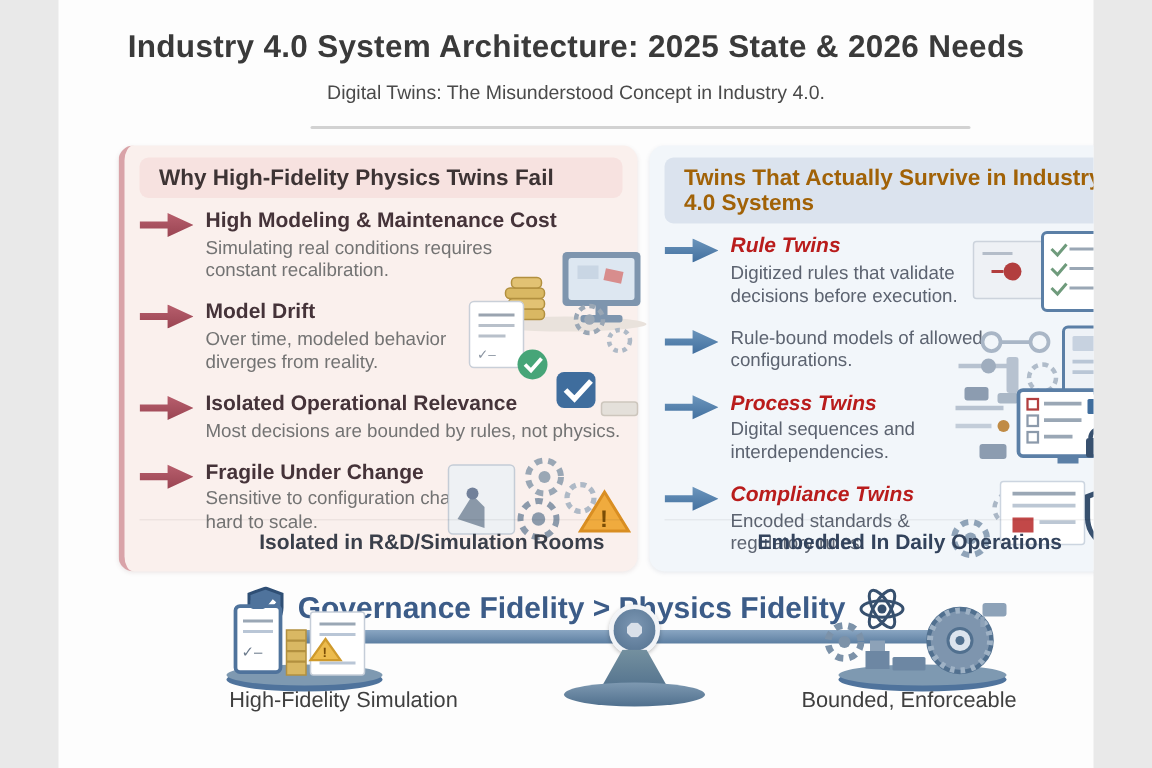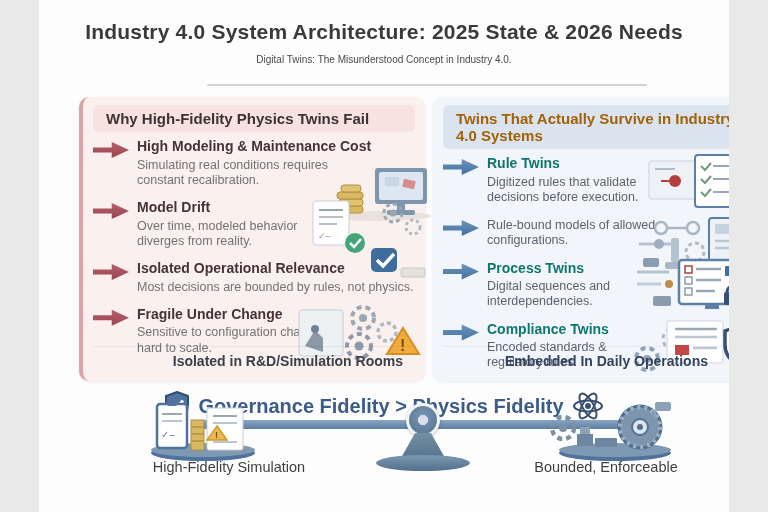--- a/index.html
+++ b/index.html
@@ -9,21 +9,21 @@
     background:#fdfdfd; overflow:hidden;
     font-family:"Liberation Sans", sans-serif; color:#3a3a3a;
   }
   
   .page-title {
     position:absolute; top:20px; left:0; width:100%; text-align:center;
     font-size:21px; font-weight:700; color:#3a3a3a; letter-spacing:.2px;
   }
   .page-subtitle {
     position:absolute; top:54px; left:0; width:100%; text-align:center;
-    font-size:10px; font-weight:500; color:#4a4a4a;
+    font-size:13px; font-weight:500; color:#4a4a4a;
   }
   .subtitle-divider {
     position:absolute; top:84px; left:168px; width:440px; height:2px;
     background:#d2d2d2; border-radius:1px;
   }
   
   .panel { position:absolute; top:97px; height:284px; border-radius:10px; }
   .panel-left {
     left:40px; width:346px; background:#faf0ed;
     border-left:4px solid #d9a3a8;
@@ -44,21 +44,21 @@
   .item { position:relative; display:flex; align-items:flex-start; margin-bottom:11px; }
   .arrow {
     width:36px; height:20px; flex:0 0 36px; margin-top:2px; margin-left:-6px;
     clip-path:polygon(0 38%, 52% 38%, 52% 10%, 100% 50%, 52% 90%, 52% 62%, 0 62%);
   }
   .arrow-red  { background:linear-gradient(180deg,#bb6270,#96414f); }
   .arrow-blue { background:linear-gradient(180deg,#7099bf,#3d6b9b); }
   .item-text { margin-left:8px; }
   .item-title { font-size:14px; font-weight:700; line-height:1.25; }
   .panel-left  .item-title { color:#453339; }
-  .panel-right .item-title { color:#0f766e; }
+  .panel-right .item-title { color:#b91c1c;font-style:italic; }
   .item-desc { font-size:12.5px; line-height:1.22; margin-top:2px; }
   .panel-left  .item-desc { color:#737373; max-width:200px; }
   .panel-right .item-desc { color:#5c6370; max-width:175px; }
   .item.wide .item-desc { max-width:300px; }
   .panel-footer {
     position:absolute; left:10px; right:10px; bottom:6px;
     padding:6px 12px; font-size:14px; font-weight:700;
     border-top:1px solid rgba(0,0,0,.05);
   }
   .panel-left  .panel-footer { color:#3a3f4a; text-align:right; }

